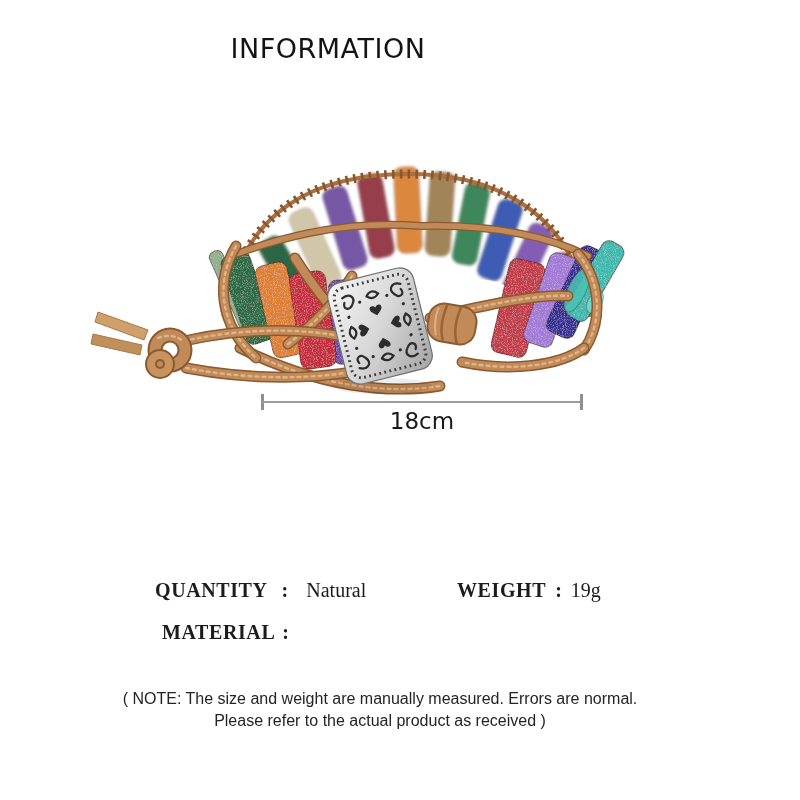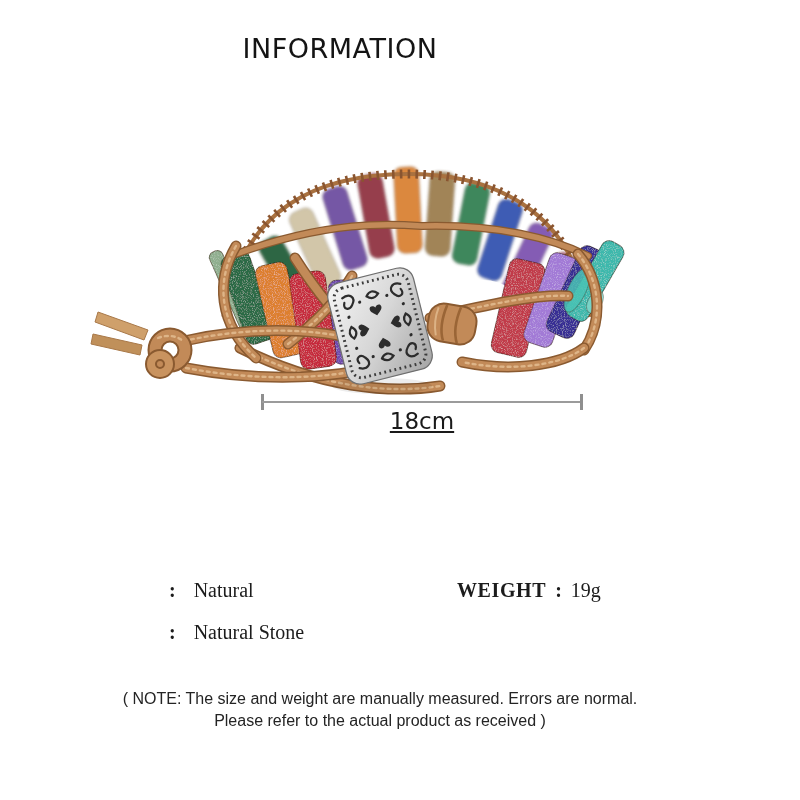--- a/index.html
+++ b/index.html
@@ -2,34 +2,34 @@
 <html><head>
 <meta charset="utf-8">
 <style>
   html,body{margin:0;padding:0;}
   body{
     width:800px;height:800px;background:#ffffff;position:relative;
     font-family:"Liberation Sans", sans-serif;color:#111;overflow:hidden;
   }
   .abs{position:absolute;}
   #page-title{
-    top:30px;left:16px;width:648px;text-align:center;
+    top:30px;left:4px;width:648px;text-align:center;
     font-family:"DejaVu Sans", sans-serif;
     font-size:27px;font-weight:500;letter-spacing:.5px;color:#141414;
     line-height:38px;
   }
   #photo{left:90px;top:162px;width:620px;height:248px;}
   
   #dim-line{left:262px;top:401px;width:320px;height:2px;background:#9b9b9b;}
   .dim-cap{top:394px;width:3px;height:16px;background:#8f8f8f;}
   #dim-cap-left{left:261px;}
   #dim-cap-right{left:580px;}
   #dim-label{
     left:262px;top:407px;width:320px;text-align:center;
-    font-family:"DejaVu Sans", sans-serif;font-size:23px;color:#1a1a1a;line-height:28px;text-decoration:underline;
+    font-family:"DejaVu Sans", sans-serif;font-size:23px;color:#1a1a1a;line-height:28px;
   }
   
   .spec{
     font-family:"Liberation Serif", serif;font-size:20px;line-height:26px;color:#1c1c1c;
     display:flex;align-items:baseline;white-space:nowrap;
   }
   .spec-label{font-weight:bold;letter-spacing:.6px;}
   .spec-colon{font-weight:bold;}
   #spec-quantity{left:155px;top:577px;}
   #spec-quantity .spec-colon{margin:0 18px 0 14px;}
@@ -203,27 +203,28 @@
     <path d="M -16 -14 C -18 -4 -17 6 -14 14" stroke="#e7c398" stroke-width="2" fill="none" opacity=".7"></path>
   </g>
 </svg>
 
 <div id="dim-cap-left" class="abs dim-cap"></div>
 <div id="dim-line" class="abs"></div>
 <div id="dim-cap-right" class="abs dim-cap"></div>
 <div id="dim-label" class="abs">18cm</div>
 
 <div id="spec-quantity" class="abs spec">
+  <span class="spec-label">QUANTITY</span>
   <span class="spec-colon">:</span>
   <span class="spec-value">Natural</span>
 </div>
 <div id="spec-weight" class="abs spec">
   <span class="spec-label">WEIGHT</span>
   <span class="spec-colon">:</span>
   <span class="spec-value">19g</span>
 </div>
 <div id="spec-material" class="abs spec">
+  <span class="spec-label">MATERIAL</span>
   <span class="spec-colon">:</span>
-  <span class="spec-value">Natural Stone</span>
 </div>
 
 <div id="note-line1" class="abs note-line">( NOTE: The size and weight are manually measured. Errors are normal.</div>
 <div id="note-line2" class="abs note-line">Please refer to the actual product as received )</div>
 
 </body></html>

